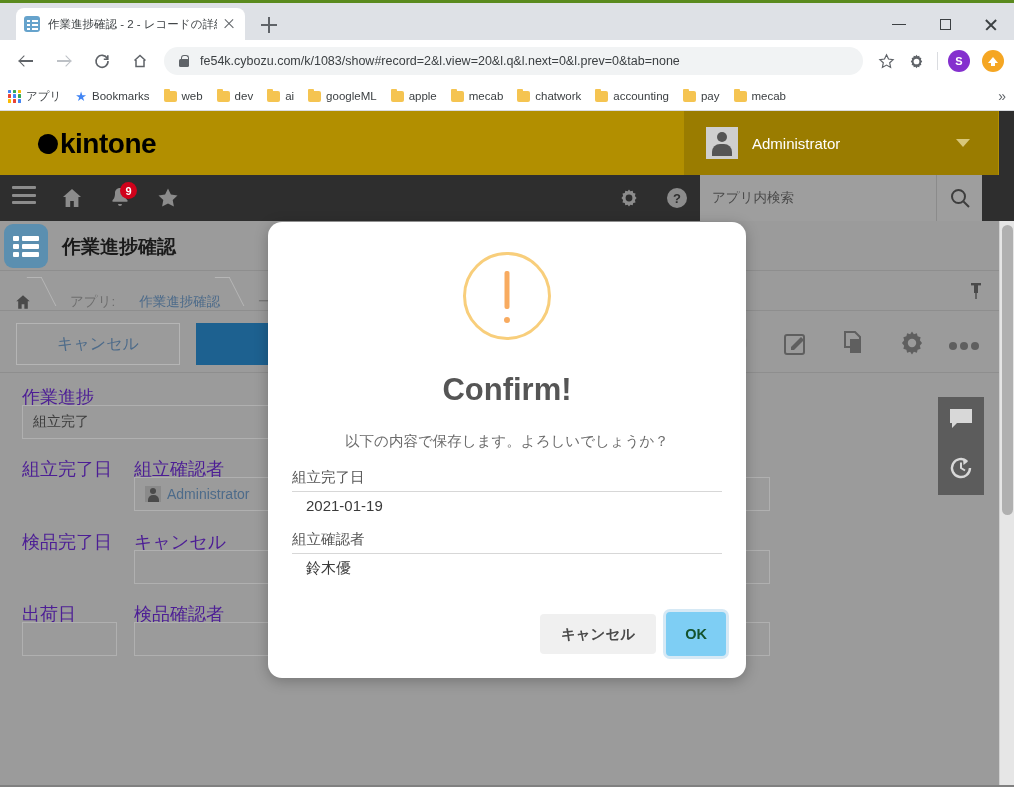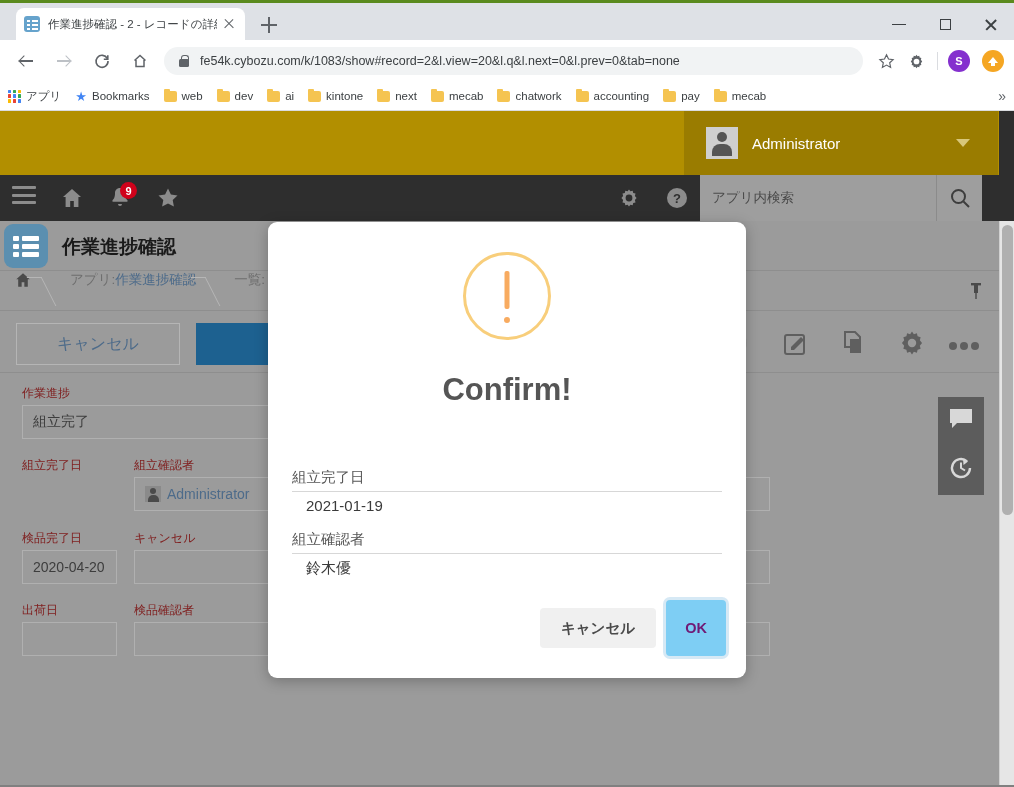--- a/index.html
+++ b/index.html
@@ -245,22 +245,22 @@
   .k-appname {
     position:absolute; left:62px; top:13px; font-size:19px; font-weight:bold; color:#1a1a1a;
   }
 
   
   .k-crumbs {
     position:absolute; left:0; top:160px; width:1014px; height:40px; background:#9b9b9b;
     border-bottom:1px solid #8e8e8e; display:flex; align-items:center;
   }
   .crumb {
-    position:relative; height:40px; display:flex; align-items:flex-start;
-    padding:0 16px 0 22px; font-size:13.5px; color:#6e6e6e; white-space:nowrap;
+    position:relative; height:40px; display:flex; align-items:flex-end;
+    padding:0 16px 0 22px; font-size:13.5px; color:#6e6e6e; white-space:nowrap;gap:24px;
   }
   .crumb:first-child { padding-left:14px; }
   .crumb::after {
     content:""; position:absolute; right:-1px; top:6px; width:14px; height:28px;
     border-top:1px solid #b6b6b6; border-right:1px solid #b6b6b6;
     transform:skewX(27deg); 
   }
   .crumb-link { color:#4d6b8a; }
   .crumb-home { font-size:0; }
   .pin-ico { position:absolute; right:30px; top:11px; }
@@ -277,21 +277,21 @@
   }
   .btn-save-bg {
     position:absolute; left:196px; top:12px; width:164px; height:42px;
     background:#1d6190; color:#d7e2ea; font-size:16px;
     display:flex; align-items:center; justify-content:center;
   }
   .act-ico { position:absolute; top:18px; }
 
   
   .k-form { position:absolute; left:0; top:262px; width:1014px; height:412px; background:#9b9b9b; }
-  .f-label { position:absolute; font-size:12px; color:#7f1d1d; }
+  .f-label { position:absolute; font-size:18px; color:#4c1d95; }
   .f-box {
     position:absolute; border:1px solid #b0b0b0; background:#9b9b9b;
     display:flex; align-items:center; padding-left:10px;
     font-size:14px; color:#3d3d3d;
   }
   .f-user-chip { display:flex; align-items:center; }
   .f-user-av {
     width:16px; height:16px; background:#8a8a8a; margin-right:6px; position:relative; flex:0 0 auto;
   }
   .f-user-av::before{content:"";position:absolute;left:5px;top:2px;width:6px;height:6px;border-radius:50%;background:#4a4a4a;}
@@ -313,21 +313,21 @@
   }
   .k-scroll-thumb {
     position:absolute; left:2px; top:4px; width:11px; height:290px;
     background:#b0b0b0; border-radius:6px;
   }
   .k-scroll-dark { position:absolute; right:0; top:0; width:15px; height:110px; background:#2e2e2e; }
 
   
   .modal {
     position:absolute; left:268px; top:222px; width:478px; height:456px;
-    background:#ffffff; border-radius:9px;
+    background:#ffffff; border-radius:14px;
     box-shadow:0 3px 14px rgba(0,0,0,0.25);
   }
   .modal-icon {
     position:absolute; left:50%; top:30px; transform:translateX(-50%);
     width:88px; height:88px; border-radius:50%; border:3px solid #f8ce7b;
   }
   .modal-icon .bang {
     position:absolute; left:50%; top:16px; transform:translateX(-50%);
     width:5px; height:38px; background:#f8ab60; border-radius:2px;
   }
@@ -352,22 +352,22 @@
   .fld-value { font-size:15px; color:#3a3a3a; padding-left:14px; }
   .modal-actions {
     position:absolute; right:20px; bottom:22px; display:flex; align-items:center; gap:10px;
   }
   .btn-cancel-m {
     min-width:116px; height:40px; background:#f0f0f0; border:none; border-radius:4px;
     font-size:14.5px; font-weight:bold; color:#4a4a4a; font-family:inherit; cursor:pointer;
     display:flex; align-items:center; justify-content:center;
   }
   .btn-ok-m {
-    min-width:60px; height:56px; background:#7ecef4; border:none; border-radius:4px;
-    font-size:14.5px; font-weight:bold; color:#701a75; font-family:inherit; cursor:pointer;
+    min-width:60px; height:44px; background:#7ecef4; border:none; border-radius:4px;
+    font-size:14.5px; font-weight:bold; color:#14532d; font-family:inherit; cursor:pointer;
     box-shadow:0 0 0 3px #d6e9f5; display:flex; align-items:center; justify-content:center;
     padding:0 18px;
   }
 </style>
 </head>
 <body>
 
 <div id="root">
 
   <div class="win-topline"></div>
@@ -465,25 +465,25 @@
     <div class="bm">
         <span class="bm-folder"></span>
         <span class="bm-label">dev</span>
       </div>
     <div class="bm">
         <span class="bm-folder"></span>
         <span class="bm-label">ai</span>
       </div>
     <div class="bm">
         <span class="bm-folder"></span>
-        <span class="bm-label">kintone</span>
-      </div>
-    <div class="bm">
-        <span class="bm-folder"></span>
-        <span class="bm-label">next</span>
+        <span class="bm-label">googleML</span>
+      </div>
+    <div class="bm">
+        <span class="bm-folder"></span>
+        <span class="bm-label">apple</span>
       </div>
     <div class="bm">
         <span class="bm-folder"></span>
         <span class="bm-label">mecab</span>
       </div>
     <div class="bm">
         <span class="bm-folder"></span>
         <span class="bm-label">chatwork</span>
       </div>
     <div class="bm">
@@ -497,20 +497,24 @@
     <div class="bm">
         <span class="bm-folder"></span>
         <span class="bm-label">mecab</span>
       </div>
     <div class="bm-overflow">»</div>
   </div>
 
   <div class="page">
 
     <div class="k-header">
+      <div class="k-logo">
+        <span class="k-logo-dot"></span>
+        <span>kintone</span>
+      </div>
       <div class="k-user">
         <span class="k-user-av"></span>
         <span class="k-user-name">Administrator</span>
         <span class="k-user-caret"></span>
       </div>
     </div>
 
     <div class="k-nav">
       <div class="k-nav-ico hamb" style="left:12px;">
           <i></i>
@@ -634,21 +638,20 @@
       <div class="f-label" style="left:22px; top:84px;">組立完了日</div>
 
       <div class="f-label" style="left:134px; top:84px;">組立確認者</div>
       <div class="f-box f-user-chip" style="left:134px; top:104px; width:262px; height:34px;">
         <span class="f-user-av"></span>
         <span class="f-user-name">Administrator</span>
       </div>
       <div class="f-box" style="left:480px; top:104px; width:290px; height:34px;"></div>
 
       <div class="f-label" style="left:22px; top:157px;">検品完了日</div>
-      <div class="f-box" style="left:22px; top:177px; width:95px; height:34px;">2020-04-20</div>
 
       <div class="f-label" style="left:134px; top:157px;">キャンセル</div>
       <div class="f-box" style="left:134px; top:177px; width:262px; height:34px;"></div>
       <div class="f-box" style="left:480px; top:177px; width:290px; height:34px;"></div>
 
       <div class="f-label" style="left:22px; top:229px;">出荷日</div>
       <div class="f-box" style="left:22px; top:249px; width:95px; height:34px;"></div>
 
       <div class="f-label" style="left:134px; top:229px;">検品確認者</div>
       <div class="f-box" style="left:134px; top:249px; width:262px; height:34px;"></div>
@@ -678,20 +681,21 @@
     <div class="k-scroll-dark"></div>
 
   </div>
 
   <div class="modal">
     <div class="modal-icon">
       <span class="bang"></span>
       <span class="dot"></span>
     </div>
     <div class="modal-title">Confirm!</div>
+    <div class="modal-msg">以下の内容で保存します。よろしいでしょうか？</div>
 
     <div class="modal-body">
       <div class="fld">
         <div class="fld-label">組立完了日</div>
         <div class="fld-value">2021-01-19</div>
       </div>
       <div class="fld">
         <div class="fld-label">組立確認者</div>
         <div class="fld-value">鈴木優</div>
       </div>

